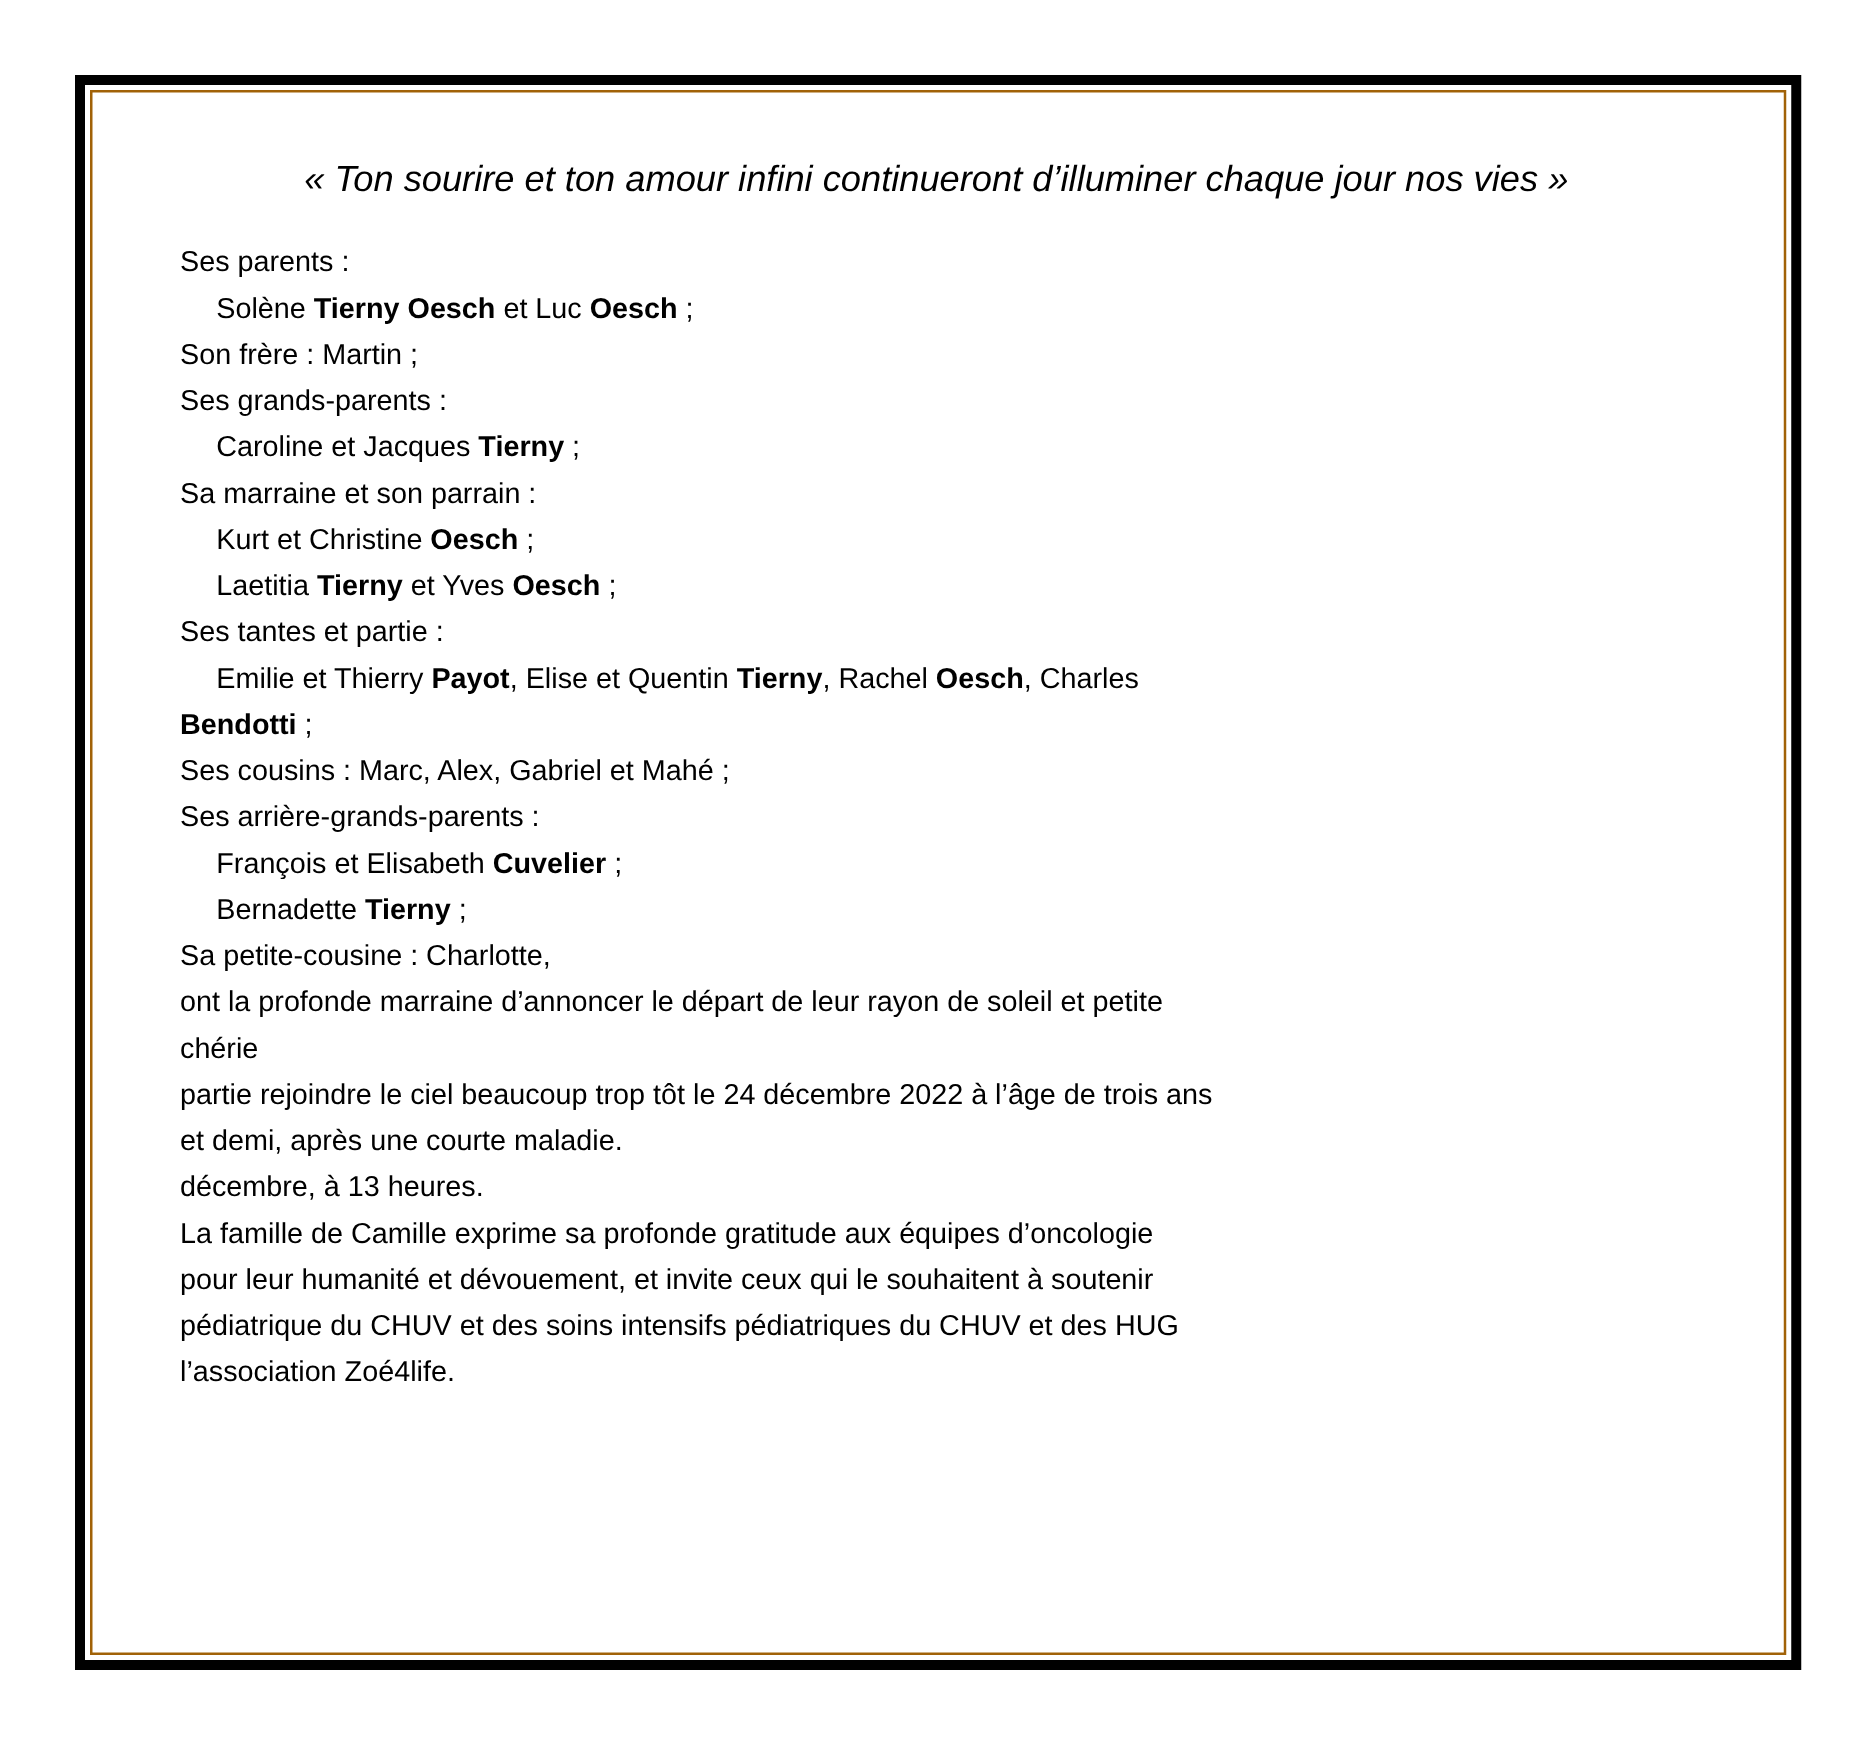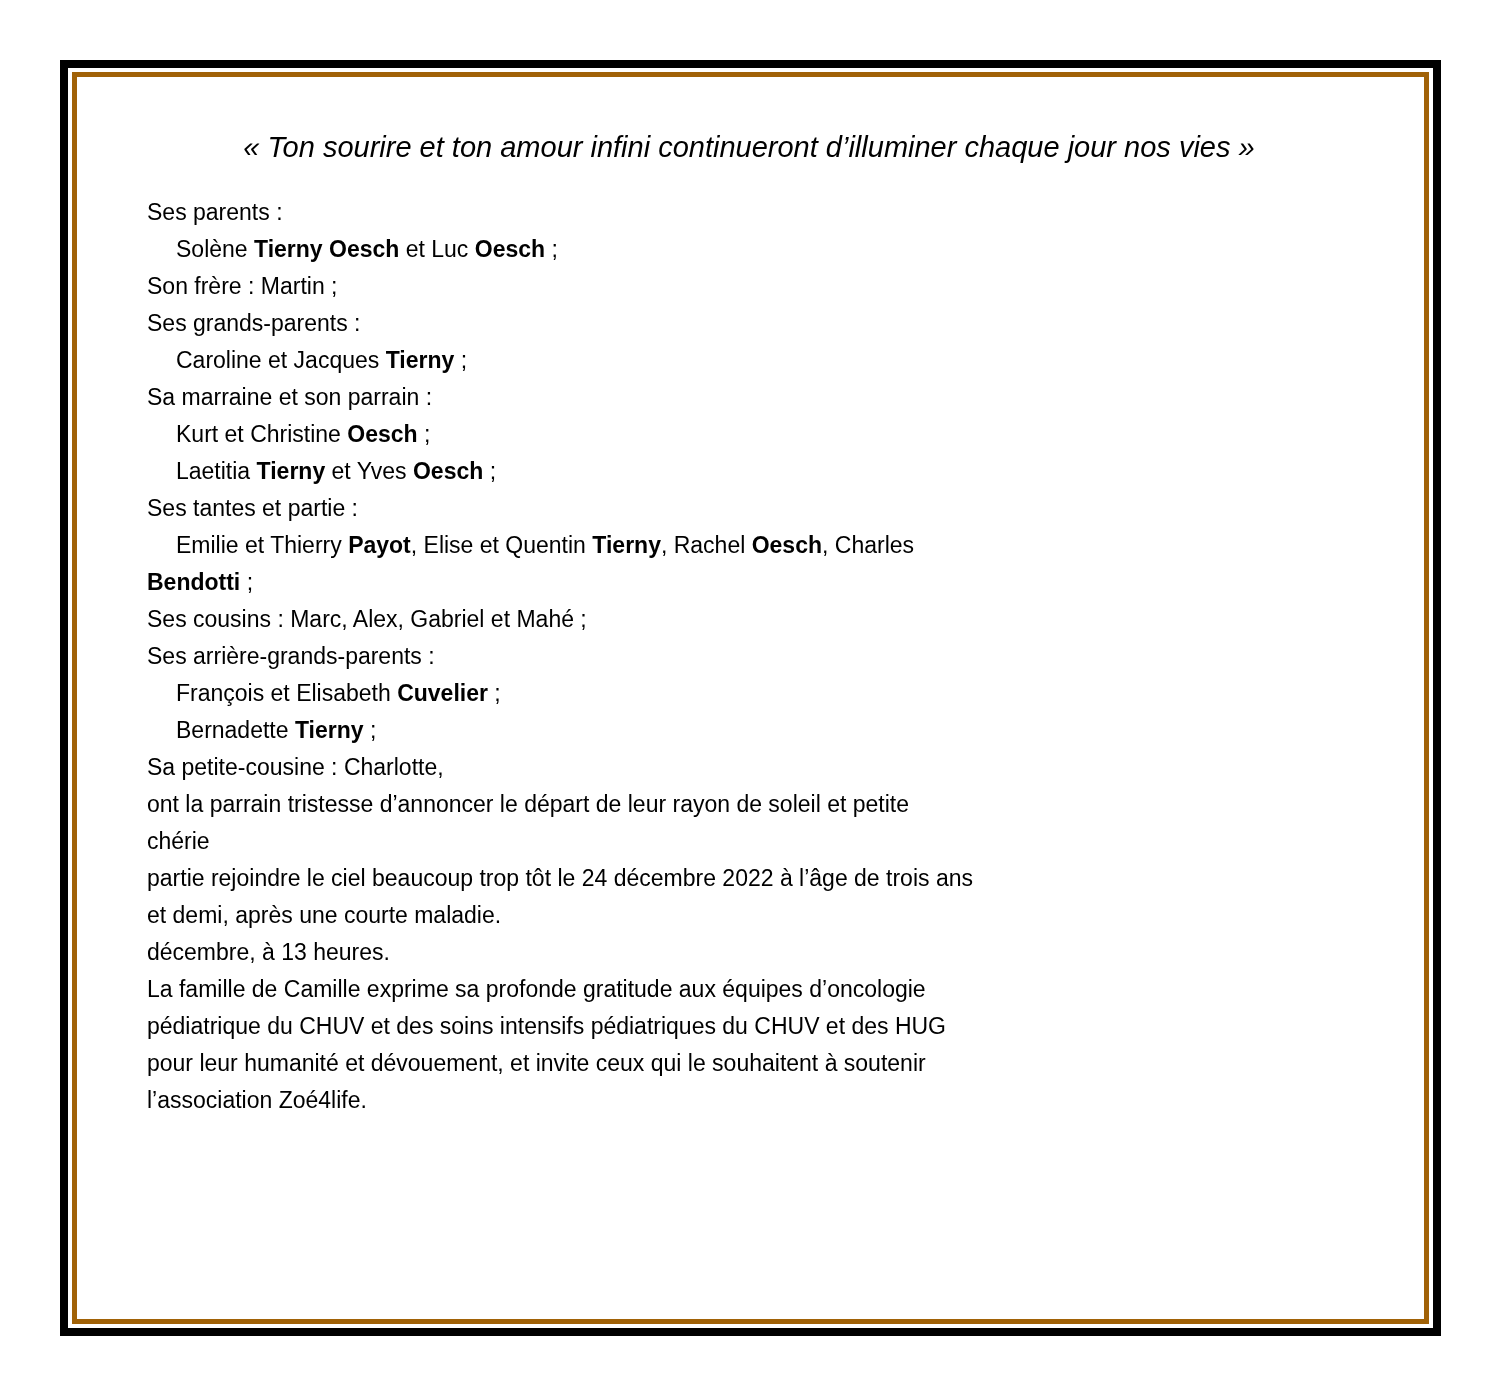--- a/index.html
+++ b/index.html
@@ -23,21 +23,21 @@
     width: 1381px;
     height: 1276px;
     border: 8px solid #000000;
     padding: 4px;
     box-sizing: border-box;
     background: #ffffff;
   }
   .frame-inner {
     width: 100%;
     height: 100%;
-    border: 5px solid #a16207;
+    border: 2px solid #a16207;
     box-sizing: border-box;
     padding: 52px 73px 18px 70px;
     overflow: hidden;
   }
   .quote {
     font-style: italic;
     font-size: 29px;
     line-height: 37px;
     text-align: center;
     margin: 0 0 28px 0;
@@ -80,27 +80,27 @@
           <div class="text-line indented"><span>Kurt et Christine </span><span class="bold">Oesch</span><span> ;</span></div>
           <div class="text-line indented"><span>Laetitia </span><span class="bold">Tierny</span><span> et Yves </span><span class="bold">Oesch</span><span> ;</span></div>
           <div class="text-line"><span>Ses tantes et partie :</span></div>
           <div class="text-line indented"><span>Emilie et Thierry </span><span class="bold">Payot</span><span>, Elise et Quentin </span><span class="bold">Tierny</span><span>, Rachel </span><span class="bold">Oesch</span><span>, Charles</span></div>
           <div class="text-line"><span class="bold">Bendotti</span><span> ;</span></div>
           <div class="text-line"><span>Ses cousins : Marc, Alex, Gabriel et Mahé ;</span></div>
           <div class="text-line"><span>Ses arrière-grands-parents :</span></div>
           <div class="text-line indented"><span>François et Elisabeth </span><span class="bold">Cuvelier</span><span> ;</span></div>
           <div class="text-line indented"><span>Bernadette </span><span class="bold">Tierny</span><span> ;</span></div>
           <div class="text-line"><span>Sa petite-cousine : Charlotte,</span></div>
-          <div class="text-line"><span>ont la parrain tristesse d’annoncer le départ de leur rayon de soleil et petite</span></div>
+          <div class="text-line"><span>ont la profonde marraine d’annoncer le départ de leur rayon de soleil et petite</span></div>
           <div class="text-line"><span>chérie</span></div>
         </div>
       <div class="details">
           <div class="text-line"><span>partie rejoindre le ciel beaucoup trop tôt le 24 décembre 2022 à l’âge de trois ans</span></div>
           <div class="text-line"><span>et demi, après une courte maladie.</span></div>
           <div class="text-line"><span>décembre, à 13 heures.</span></div>
           <div class="text-line"><span>La famille de Camille exprime sa profonde gratitude aux équipes d’oncologie</span></div>
+          <div class="text-line"><span>pour leur humanité et dévouement, et invite ceux qui le souhaitent à soutenir</span></div>
           <div class="text-line"><span>pédiatrique du CHUV et des soins intensifs pédiatriques du CHUV et des HUG</span></div>
-          <div class="text-line"><span>pour leur humanité et dévouement, et invite ceux qui le souhaitent à soutenir</span></div>
           <div class="text-line"><span>l’association Zoé4life.</span></div>
         </div>
     </div>
   </div>
 </div>
 
 </body></html>

